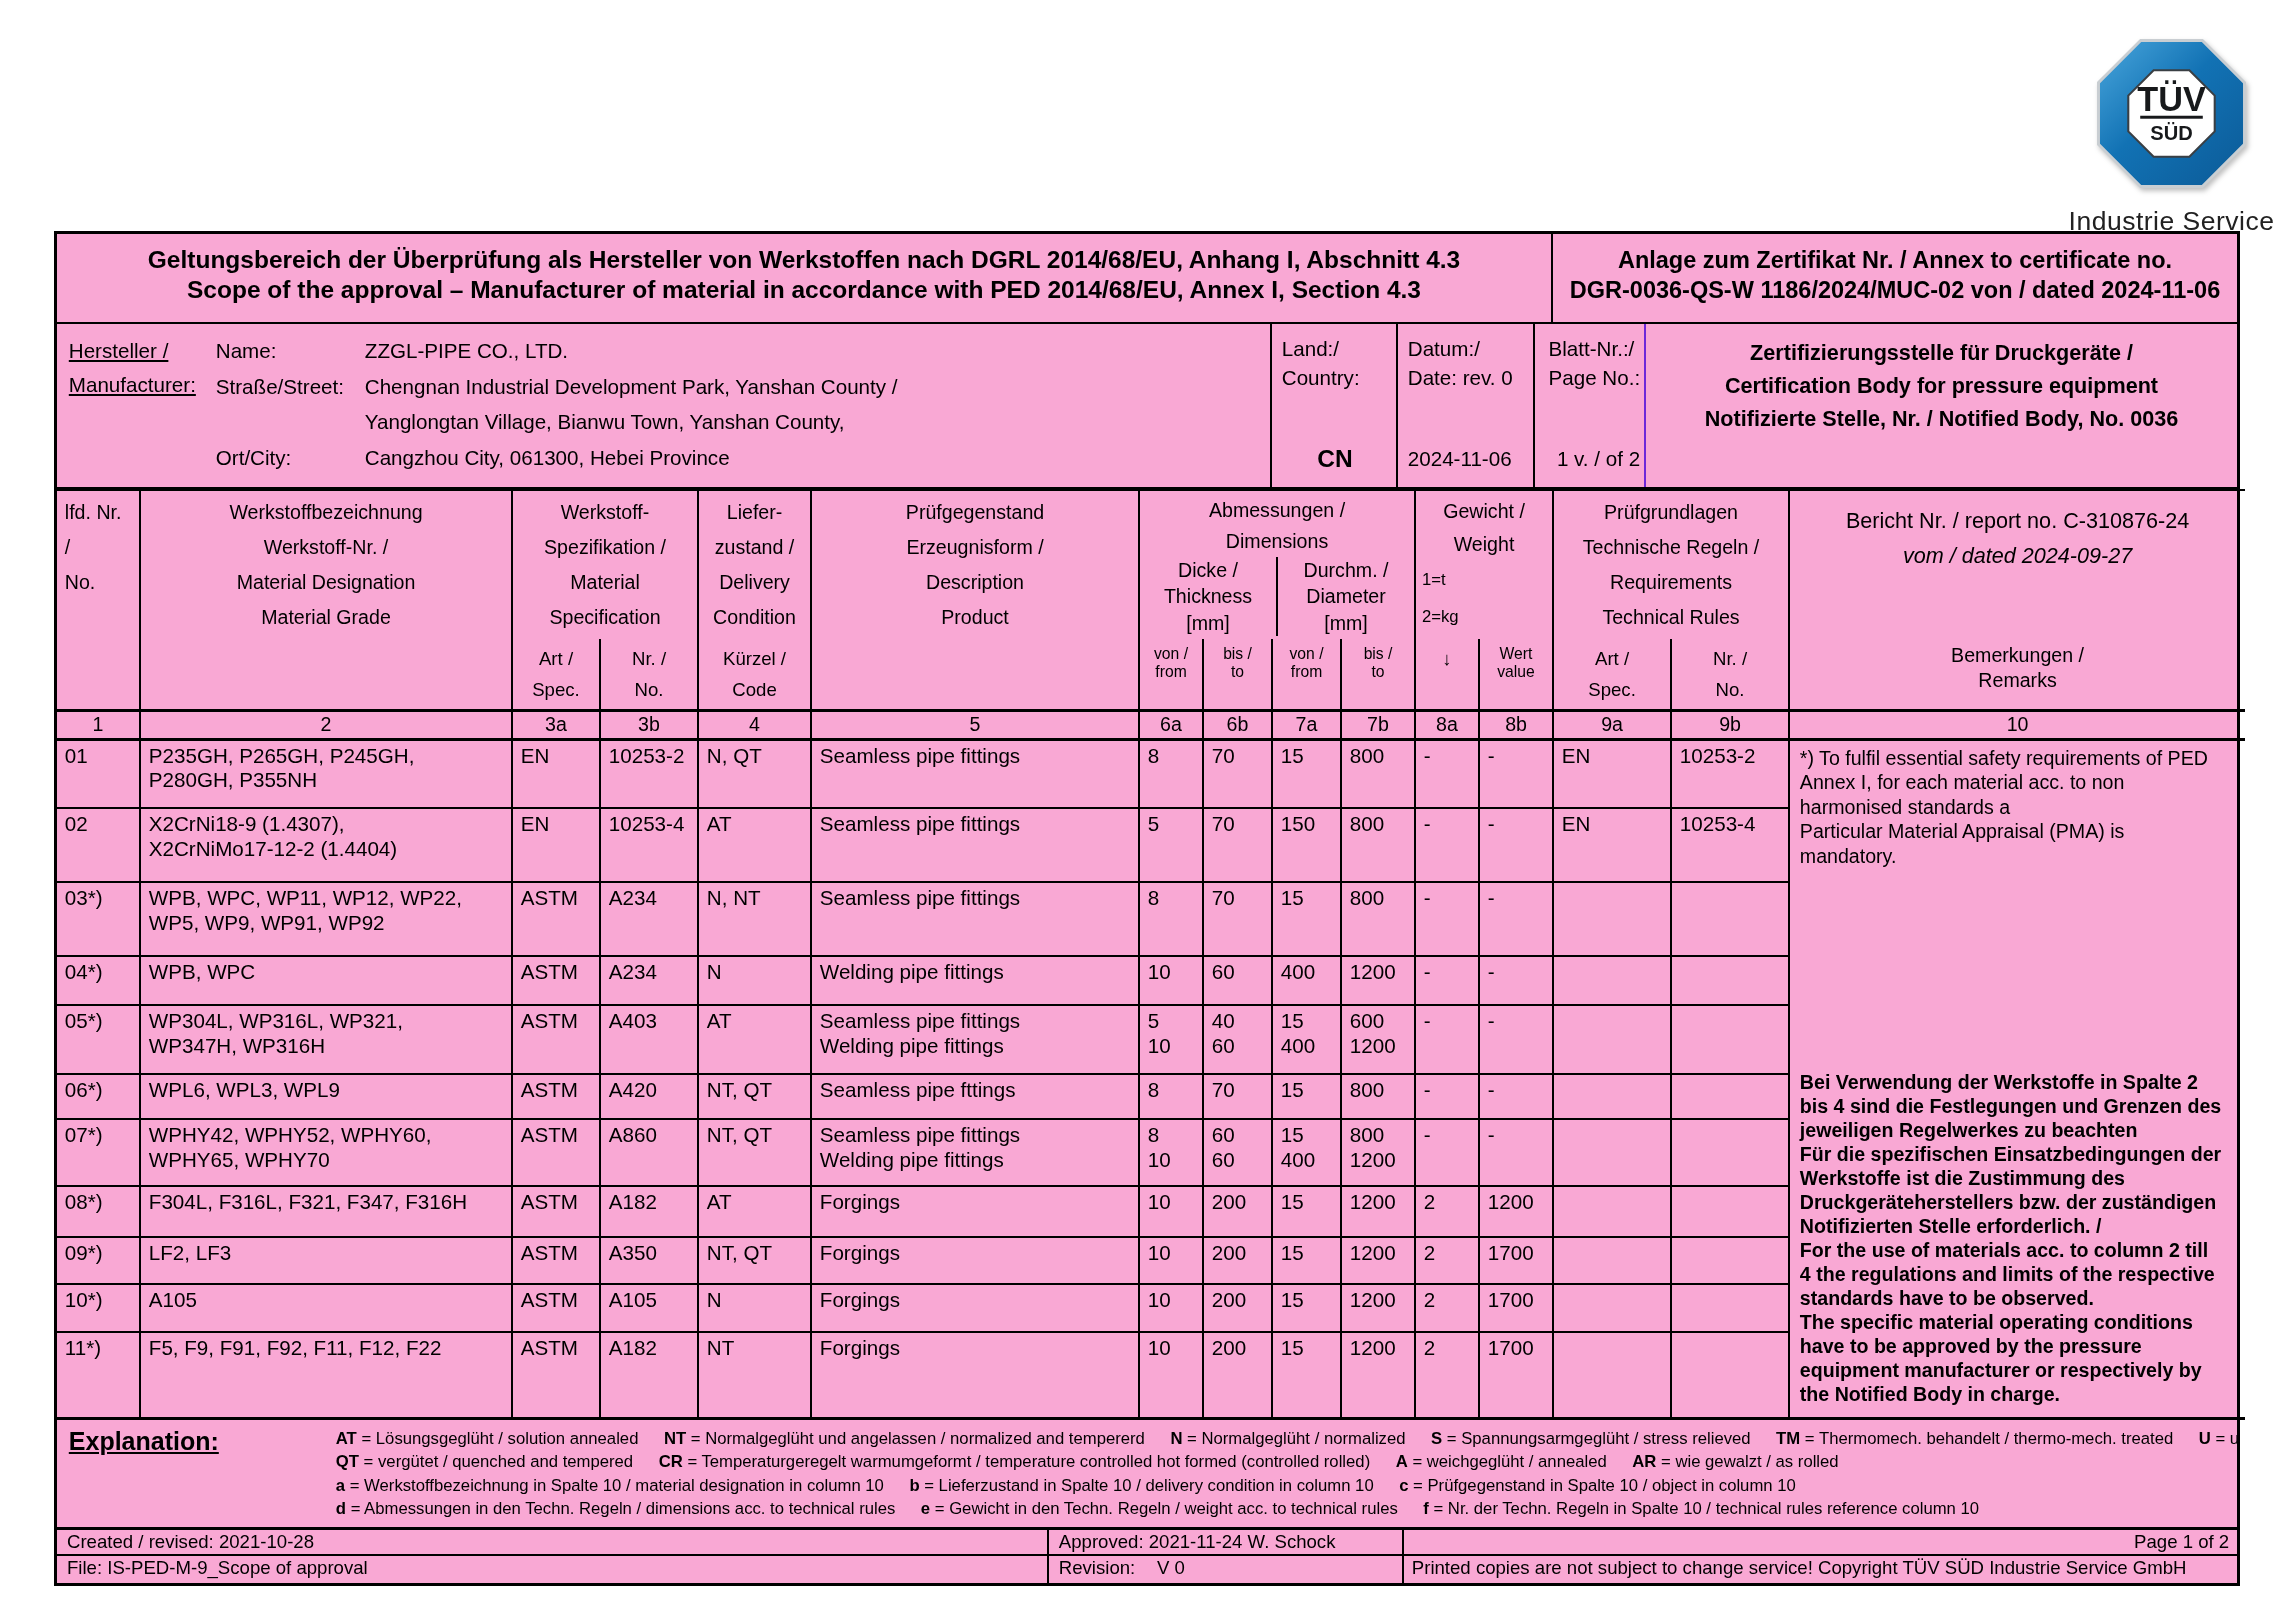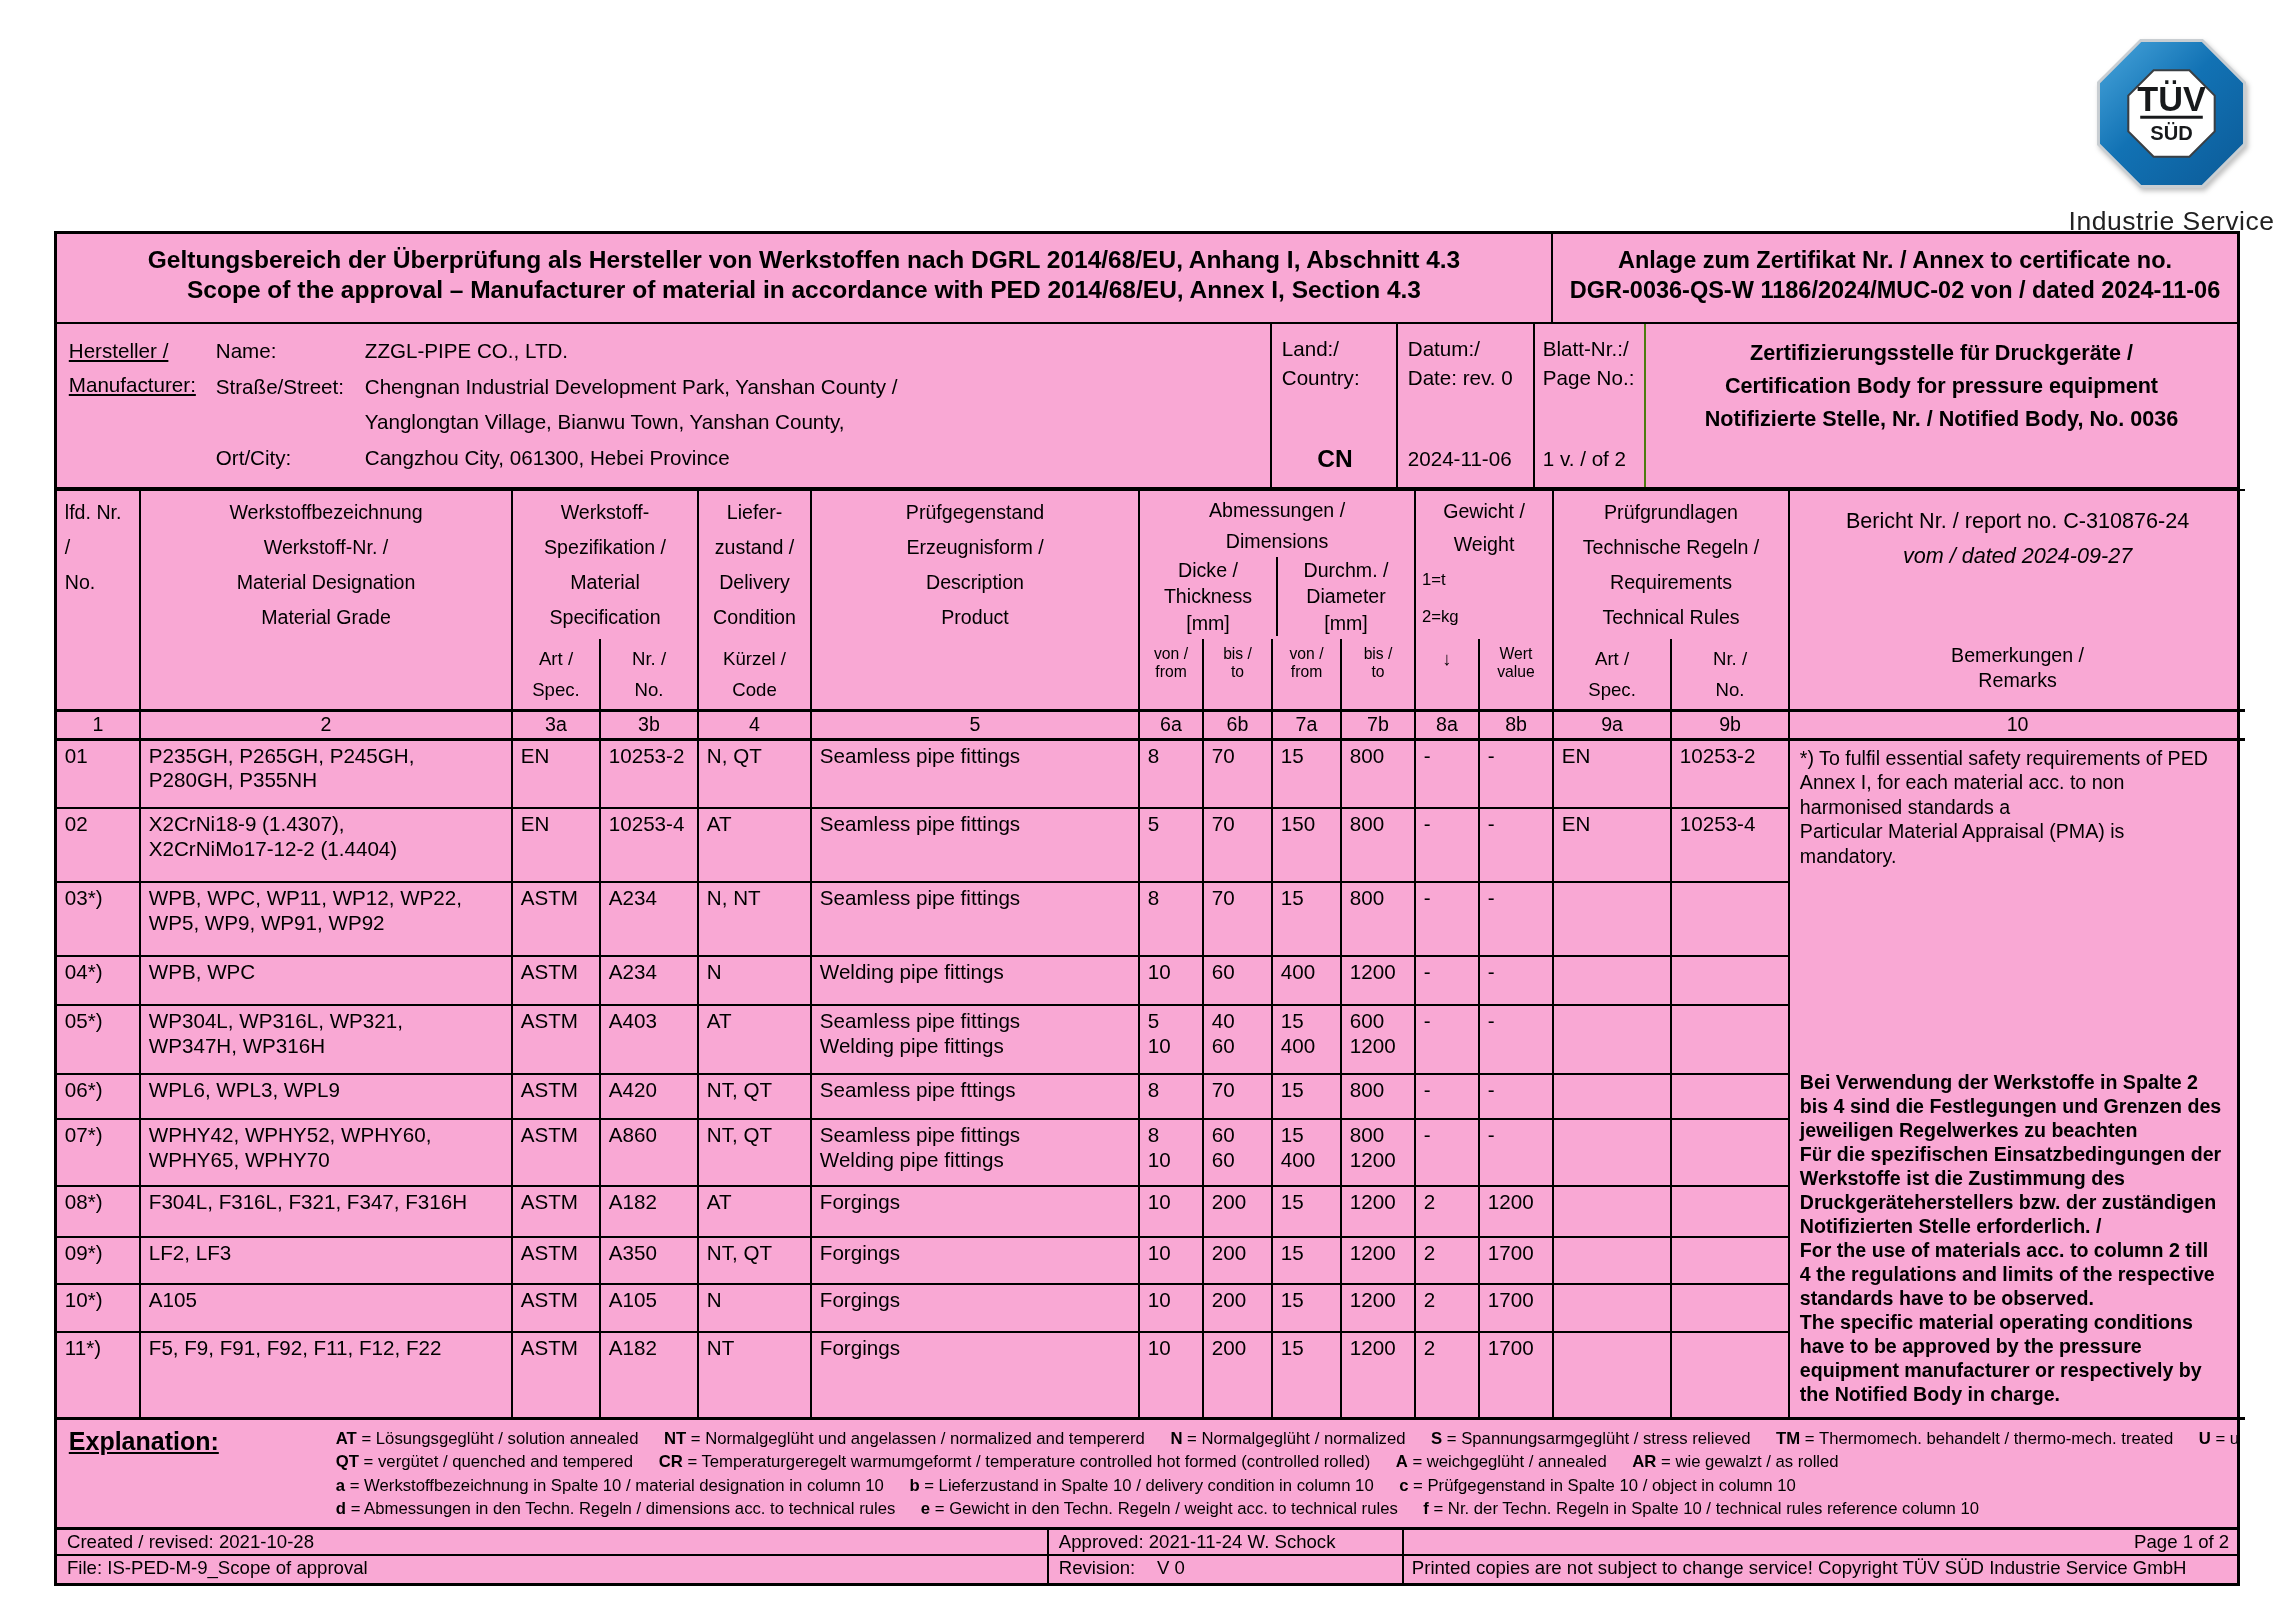--- a/index.html
+++ b/index.html
@@ -20,21 +20,21 @@
   .hdr-title{width:1496px;border-right:2px solid #000;text-align:center;font-weight:bold;font-size:24.5px;line-height:30px;padding-top:10.8px;white-space:nowrap;overflow:hidden;}
   .hdr-annex{flex:1;text-align:center;font-weight:bold;font-size:23.5px;line-height:30px;padding-top:10.8px;white-space:nowrap;overflow:hidden;}
 
   
   .mfr-row{display:flex;border-bottom:2px solid #000;height:165px;font-size:20.6px;}
   .mfr-left{width:1215px;border-right:2px solid #000;padding:9.8px 0 9.8px 11.8px;display:flex;}
   .mfr-who{width:147px;line-height:34px;text-decoration:underline;}
   .mfr-fields{flex:1;display:grid;grid-template-columns:149px 1fr;line-height:34px;}
   .mfr-country{width:126px;border-right:2px solid #000;padding:9.8px 7.8px 13.7px 9.8px;display:flex;flex-direction:column;justify-content:space-between;line-height:29px;}
   .mfr-date{width:137px;border-right:2px solid #000;padding:9.8px 5.9px 13.7px 9.8px;display:flex;flex-direction:column;justify-content:space-between;line-height:29px;}
-  .mfr-page{width:111px;border-right:2px solid #4d7c0f;padding:9.8px 3.9px 13.7px 7.8px;display:flex;flex-direction:column;justify-content:space-between;line-height:29px;}
+  .mfr-page{width:111px;border-right:2px solid #6d28d9;padding:9.8px 3.9px 13.7px 7.8px;display:flex;flex-direction:column;justify-content:space-between;line-height:29px;align-items:flex-end;}
   .mfr-cert{flex:1;text-align:center;font-weight:bold;font-size:21.6px;line-height:33px;padding-top:11.8px;white-space:nowrap;overflow:hidden;}
   .cc{text-align:center;font-weight:bold;font-size:24.5px;}
 
   
   table.main{border-collapse:collapse;width:100%;table-layout:fixed;border-bottom:3.9px solid #000;}
   table.main th, table.main td{border:2px solid #000;font-weight:normal;overflow:hidden;}
   table.main tr > *:first-child{border-left:none;}
   table.main tr > *:last-child{border-right:none;}
   thead th{text-align:center;vertical-align:top;font-size:19.6px;padding:3.9px 2px;}
   tr.hrow1{height:149px;}

